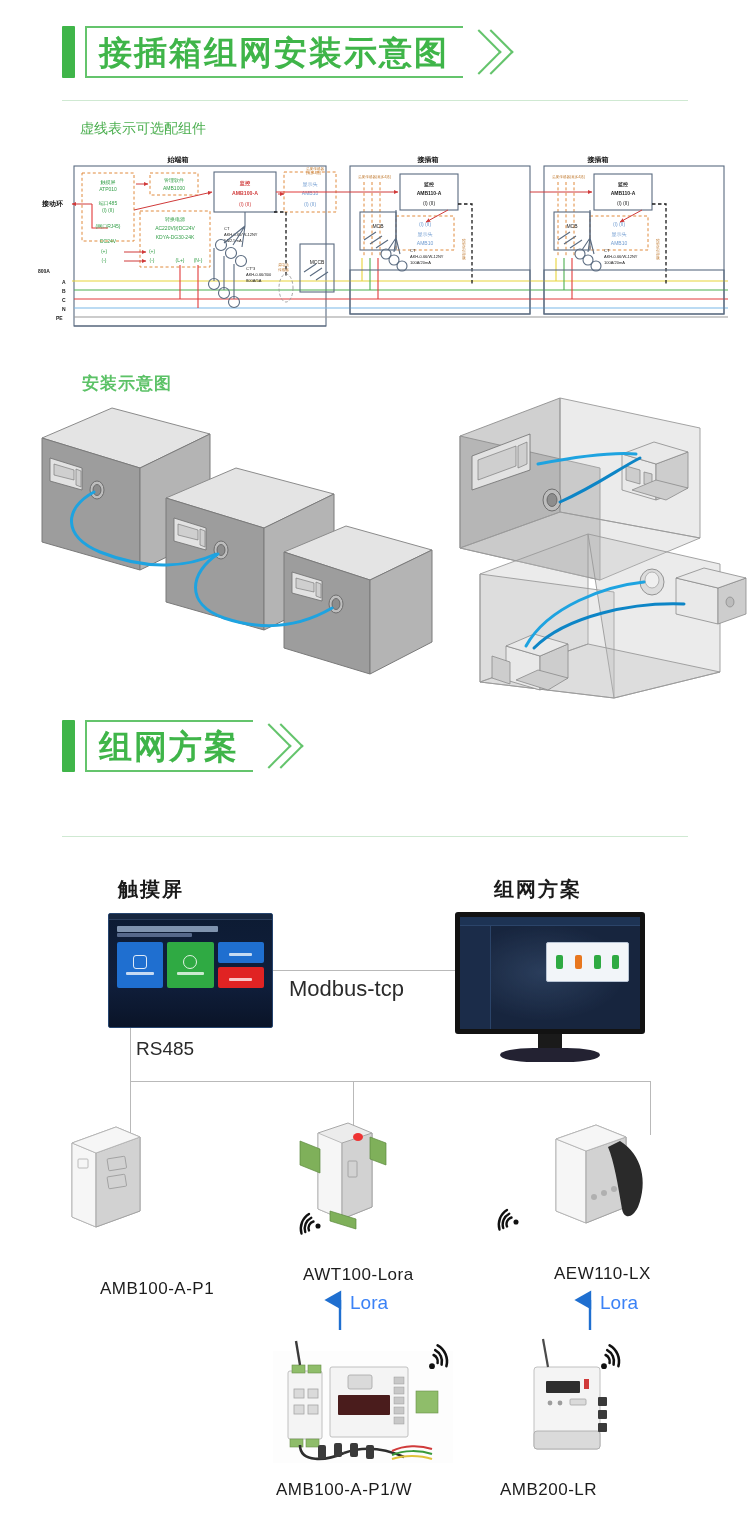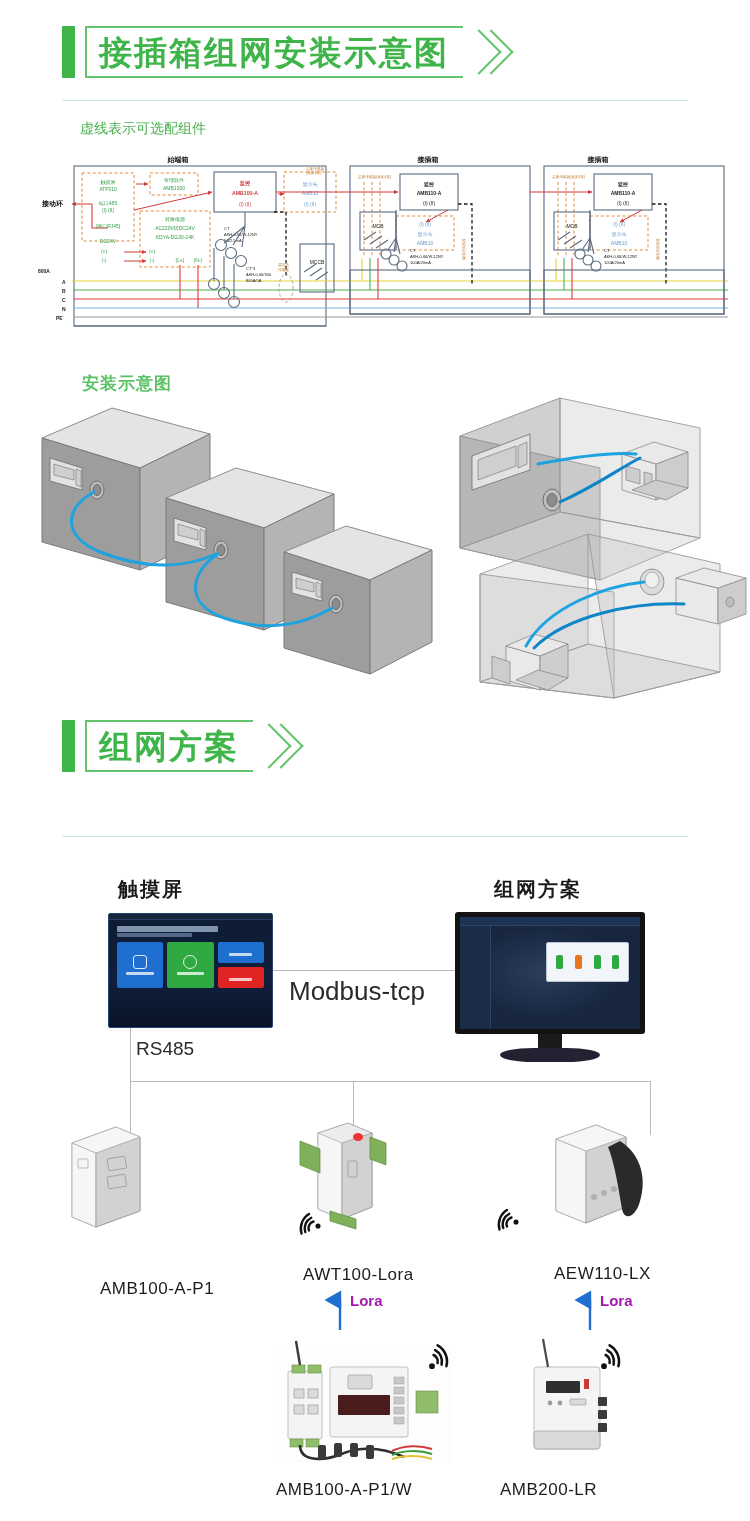--- a/index.html
+++ b/index.html
@@ -91,38 +91,37 @@
   .label-cn {
     position: absolute;
     font-size: 20px;
     font-weight: 700;
     color: #1a1a1a;
     letter-spacing: 2px;
     white-space: nowrap;
   }
   .label-tech {
     position: absolute;
-    font-size: 26px;
+    font-size: 22px;
     color: #2b2b2b;
     white-space: nowrap;
     font-family: "Liberation Sans", sans-serif;
   }
   .label-dev {
     position: absolute;
     font-size: 17px;
     color: #1c1c1c;
     white-space: nowrap;
     letter-spacing: 0.5px;
   }
   .label-lora {
     position: absolute;
-    font-size: 15px;
-    color: #a21caf;
+    font-size: 19px;
+    color: #3b82f6;
     white-space: nowrap;
-    font-weight: bold;
   }
   .conn { position: absolute; background: #b9b9b9; }
   .conn.h { height: 1px; }
   .conn.v { width: 1px; }
 
   
   .touch-panel {
     position: absolute;
     background: linear-gradient(180deg,#0d1b33 0%, #101f3c 60%, #0a1428 100%);
     border: 1px solid #26456f;

